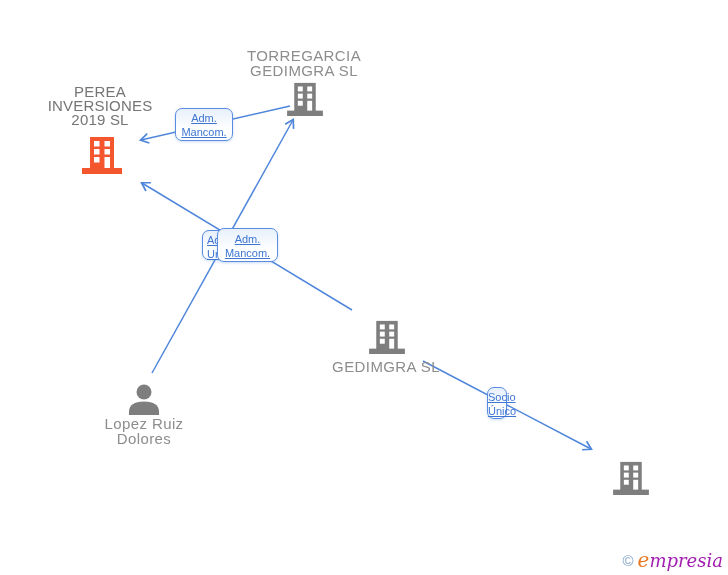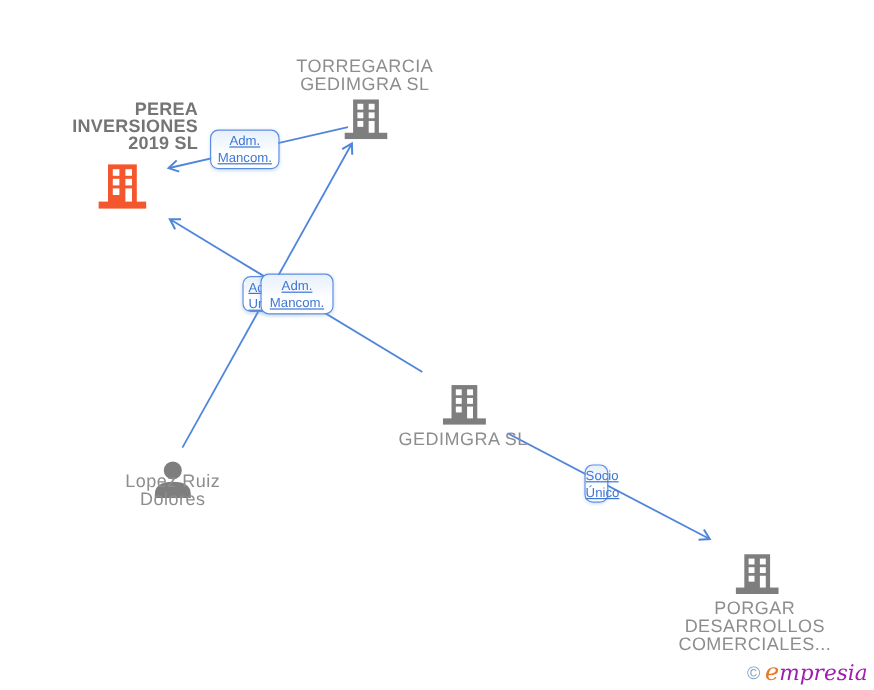--- a/index.html
+++ b/index.html
@@ -10,21 +10,21 @@
   svg.edges { position:absolute; left:0; top:0; width:728px; height:575px; z-index:1; }
 
   .node { position:absolute; z-index:2; }
   .node-icon { display:block; }
   .company-icon { color:#7E7E7E; }
   .company-icon.highlight { color:#F4572E; }
   .person-icon { color:#7E7E7E; }
 
   .node-label { position:absolute; z-index:2; text-align:center;
                 font-size:15px; line-height:15px; color:#8D8D8D; letter-spacing:.4px; }
-  .node-label.bold { font-weight:bold; color:#757575; line-height:14px; letter-spacing:.2px;text-align:right; }
+  .node-label.bold { font-weight:normal; color:#757575; line-height:14px; letter-spacing:.2px; }
   .node-label span { display:block; }
 
   .edge-box { position:absolute; z-index:3; background:linear-gradient(180deg,#E7F0FB 0%,#FDFEFF 60%,#FFFFFF 100%);
               border:1.5px solid #5B8CE0; border-radius:7px;
               box-shadow:0 1px 3px rgba(110,160,225,.35);
               color:#3F76D2; font-size:11px; line-height:14px; text-align:center;
               padding-top:2px;text-decoration:underline; }
   .edge-box span { display:block; }
   .edge-box.back { z-index:2; text-align:left; padding-left:4px; }
   .edge-box.front { z-index:3; }
@@ -110,33 +110,28 @@
       <rect x="8" y="1" width="24" height="33" fill="currentColor"></rect>
       <rect x="0" y="32" width="40" height="6" fill="currentColor"></rect>
       <rect x="12" y="5" width="5.5" height="5.5" fill="#fff"></rect>
       <rect x="22.5" y="5" width="5.5" height="5.5" fill="#fff"></rect>
       <rect x="12" y="13" width="5.5" height="5.5" fill="#fff"></rect>
       <rect x="22.5" y="13" width="5.5" height="5.5" fill="#fff"></rect>
       <rect x="12" y="21" width="5.5" height="5.5" fill="#fff"></rect>
       <rect x="22.5" y="21" width="5.5" height="11" fill="#fff"></rect>
     </svg>
   </div>
-  <div class="node-label" style="left:549px; top:500px; width:160px;">
-    <span>PORGAR</span>
-    <span>DESARROLLOS</span>
-    <span>COMERCIALES...</span>
-  </div>
 
   <div class="node" style="left:124px; top:384px;">
     <svg class="node-icon person-icon" width="40" height="31" viewBox="0 0 40 31">
       <circle cx="20" cy="8" r="7.5" fill="currentColor"></circle>
       <path d="M5,31 L5,28 Q5,17.5 20,17.5 Q35,17.5 35,28 L35,31 Z" fill="currentColor"></path>
     </svg>
   </div>
-  <div class="node-label" style="left:84px; top:394px; width:120px;">
+  <div class="node-label" style="left:84px; top:416px; width:120px;">
     <span>Lopez Ruiz</span>
     <span>Dolores</span>
   </div>
 
   <div class="edge-box" style="left:175px; top:108px; width:58px; height:33px;">
     <span>Adm.</span>
     <span>Mancom.</span>
   </div>
 
   <div class="edge-box back" style="left:202px; top:230px; width:56px; height:30px;">

